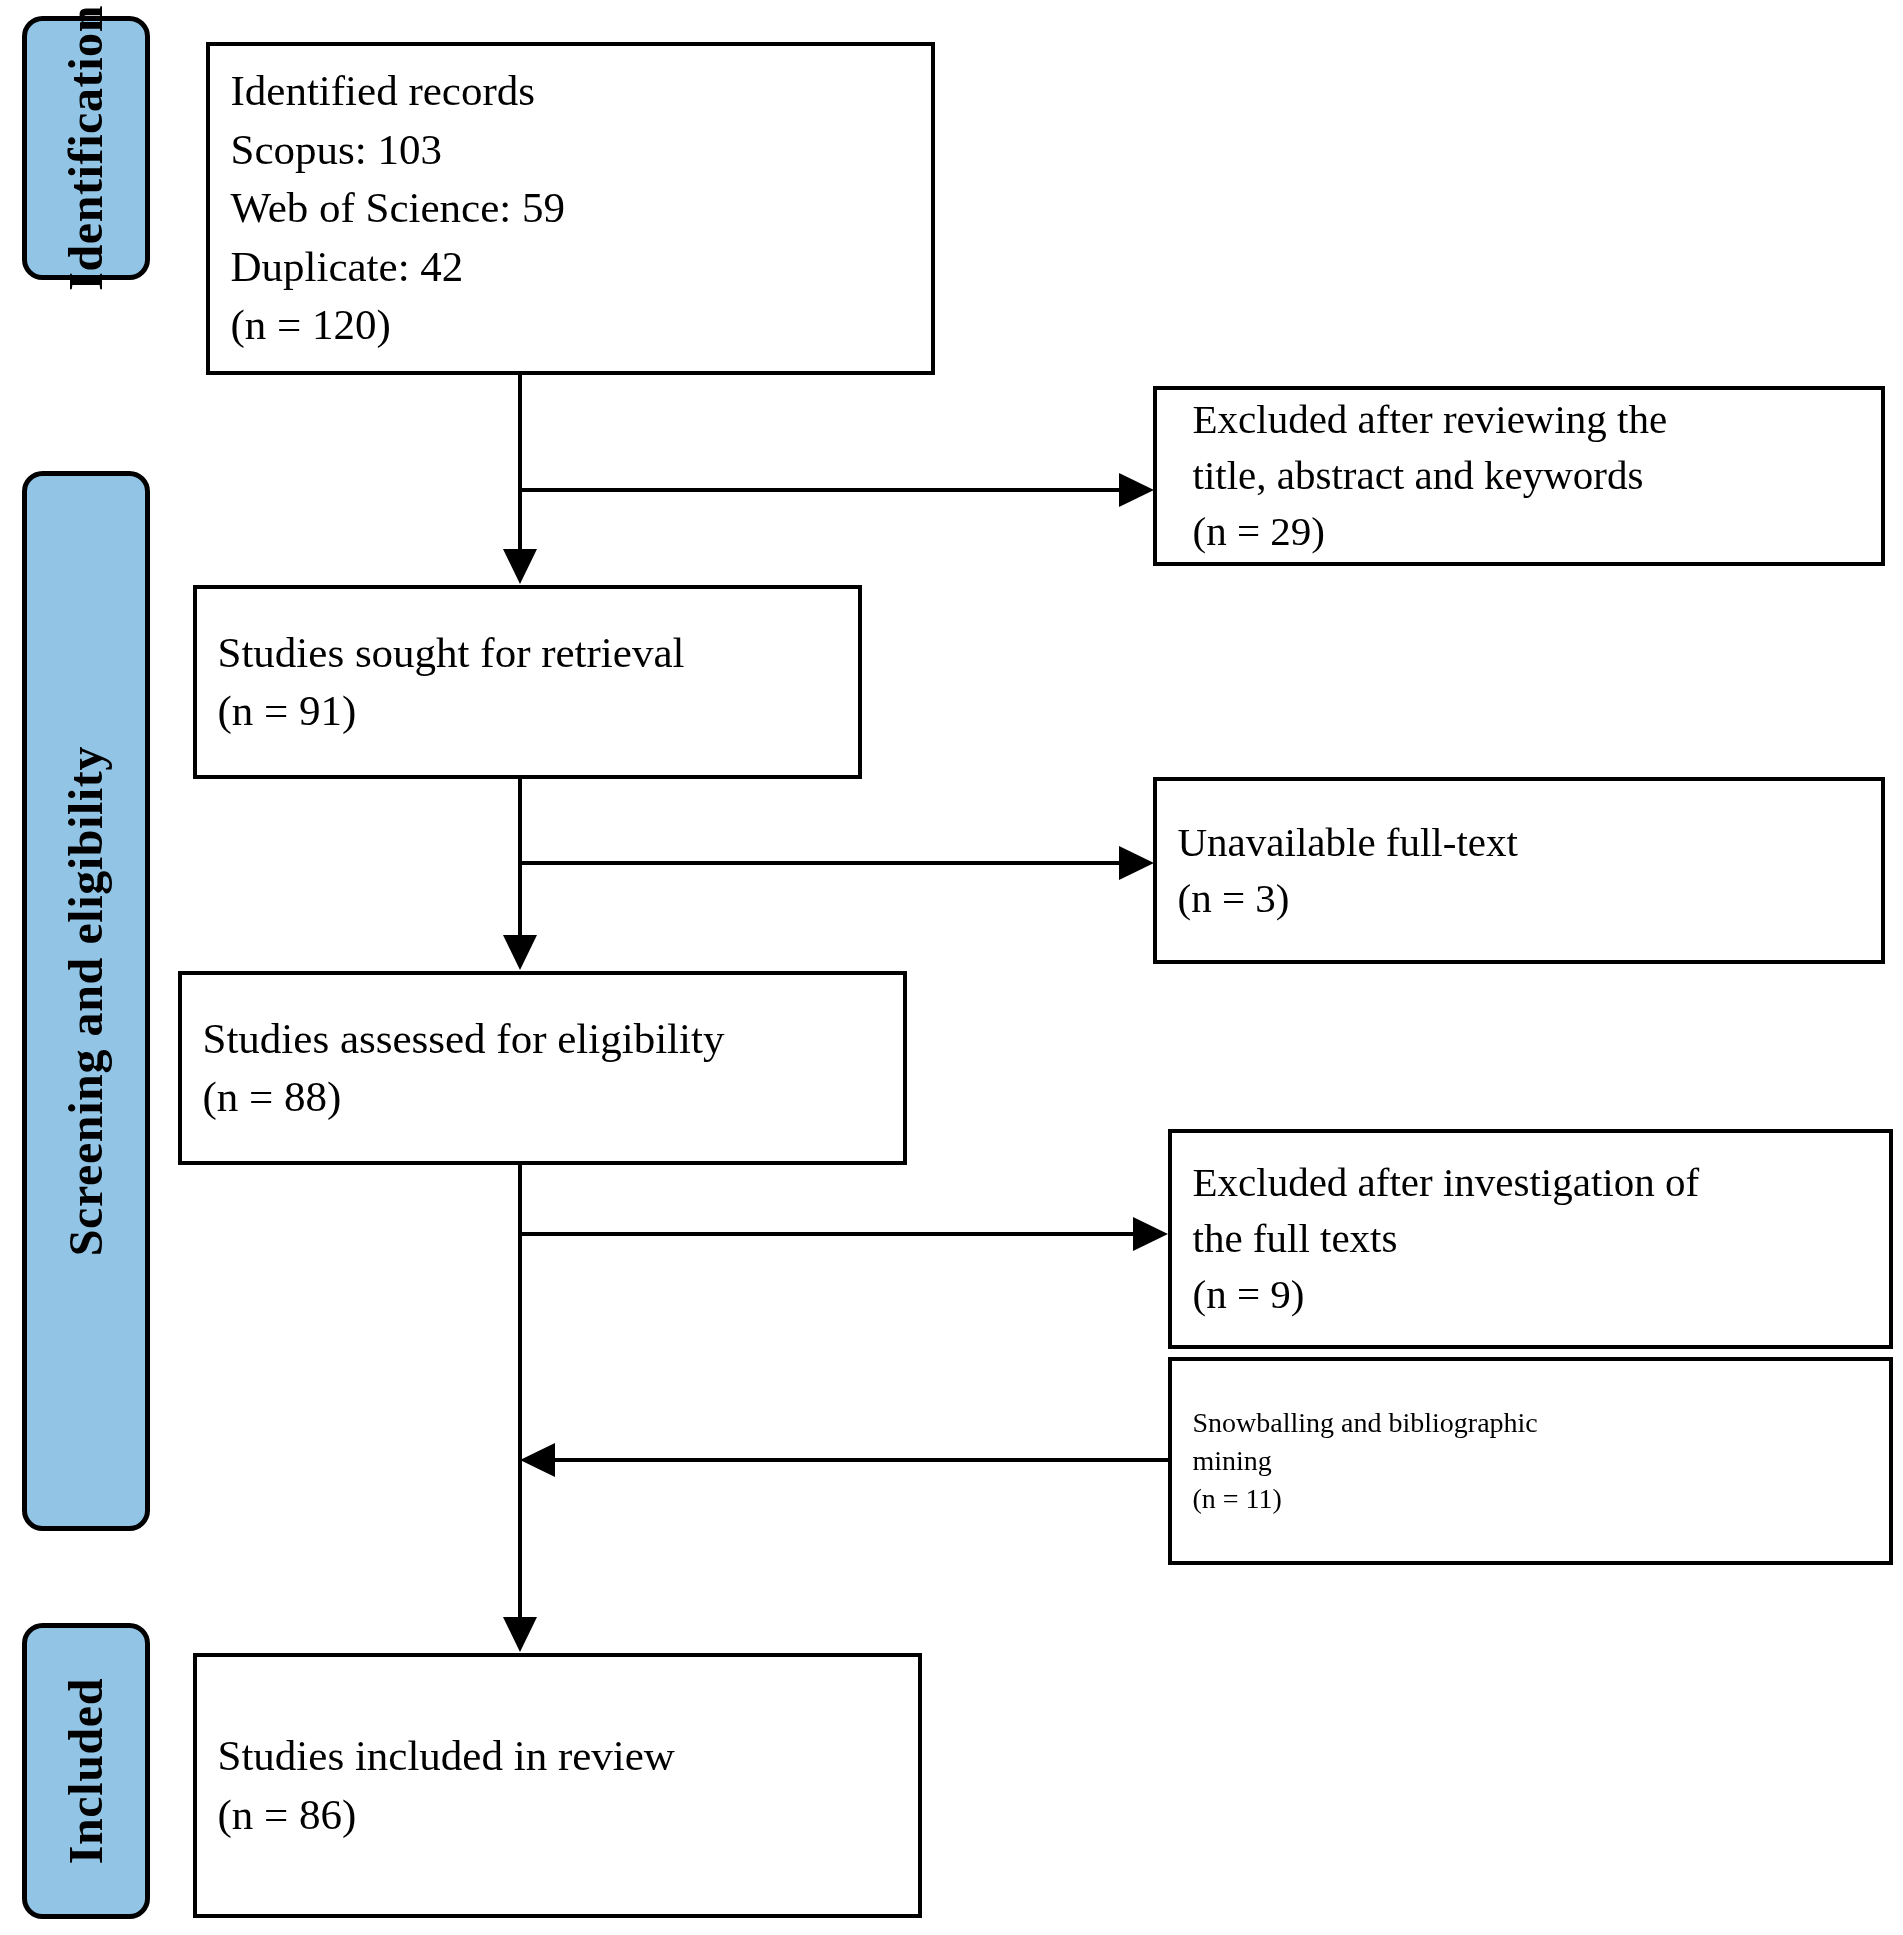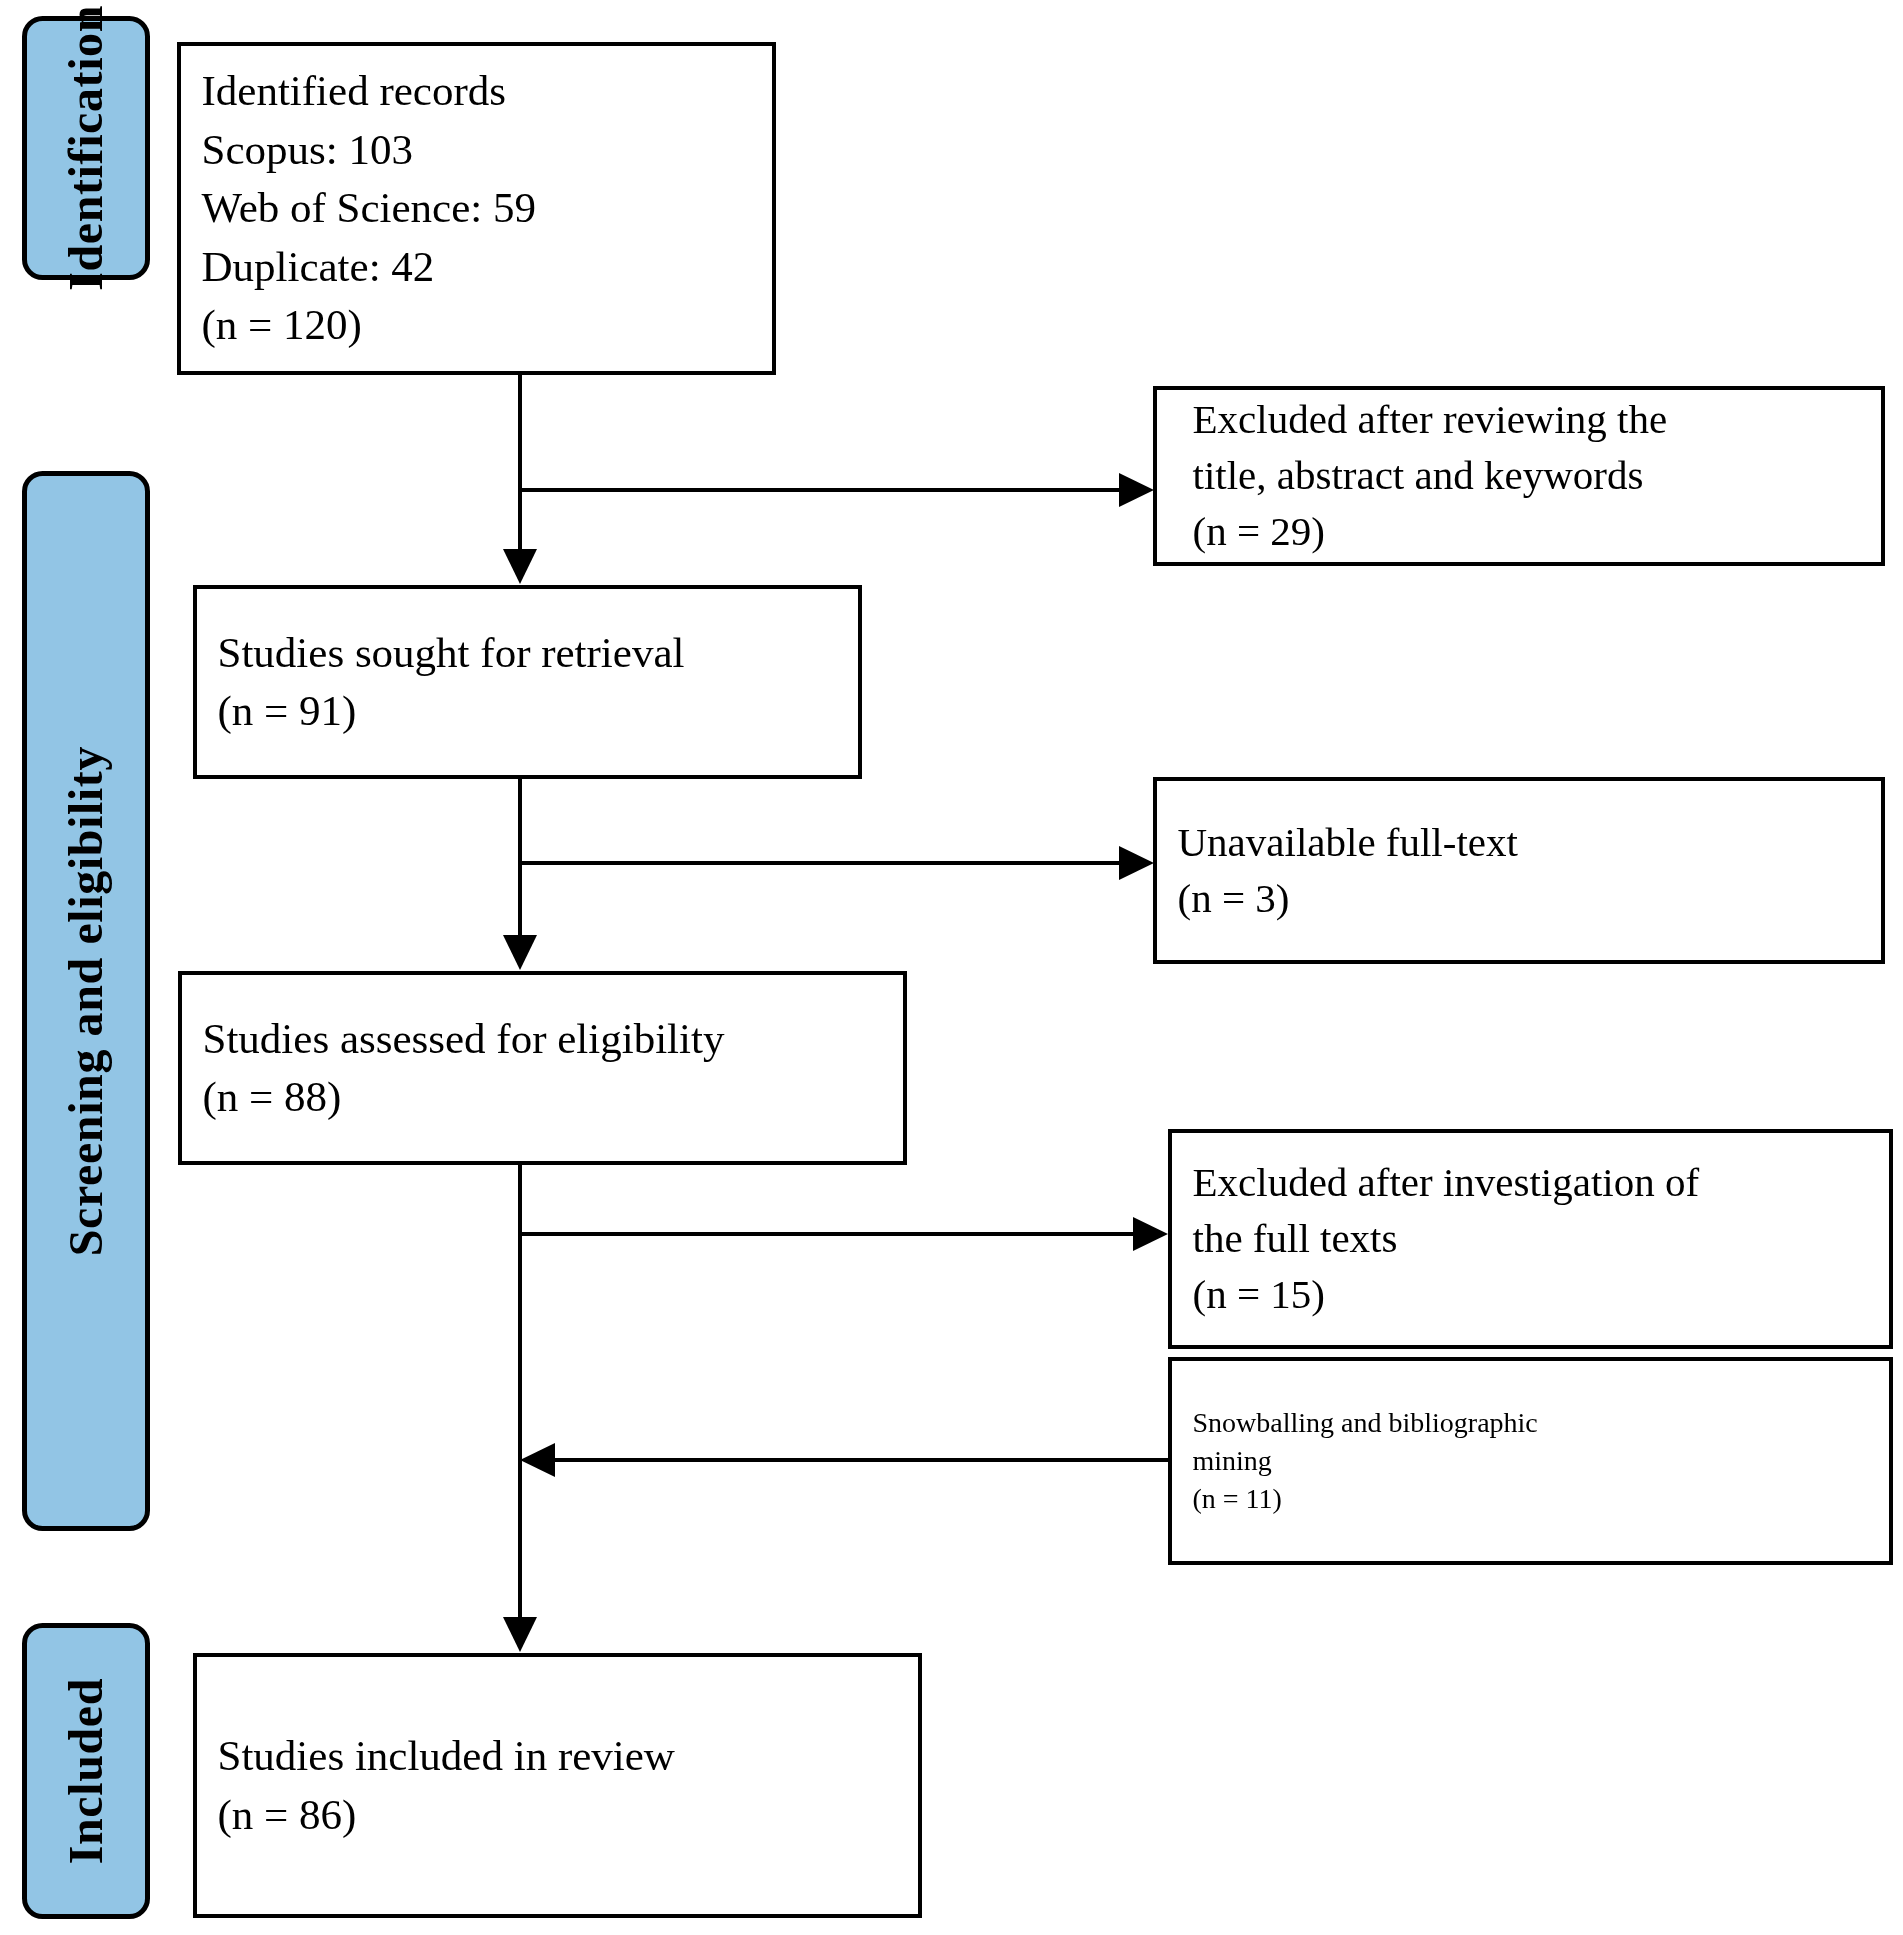--- a/index.html
+++ b/index.html
@@ -99,21 +99,21 @@
   </div>
 
   <div class="stage-pill" style="left:22px; top:471px; width:128px; height:1060px;">
     <span class="pill-label" style="font-size:48px;">Screening and eligibility</span>
   </div>
 
   <div class="stage-pill" style="left:22px; top:1623px; width:128px; height:296px;">
     <span class="pill-label" style="font-size:48px;">Included</span>
   </div>
 
-  <div class="flow-box" style="left:177px; top:42px; width:599px; height:333px;">
+  <div class="flow-box" style="left:206px; top:42px; width:729px; height:333px;">
     <div class="box-text" style="font-size:43px;">
       <span class="line">Identified records</span>
       <span class="line">Scopus: 103</span>
       <span class="line">Web of Science: 59</span>
       <span class="line">Duplicate: 42</span>
       <span class="line">(n = 120)</span>
     </div>
   </div>
 
   <div class="flow-box" style="left:193px; top:585px; width:669px; height:194px;">
@@ -149,21 +149,21 @@
     <div class="box-text" style="font-size:41px;">
       <span class="line">Unavailable full-text</span>
       <span class="line">(n = 3)</span>
     </div>
   </div>
 
   <div class="flow-box" style="left:1168px; top:1129px; width:725px; height:220px;">
     <div class="box-text" style="font-size:41px;">
       <span class="line">Excluded after investigation of</span>
       <span class="line">the full texts</span>
-      <span class="line">(n = 15)</span>
+      <span class="line">(n = 9)</span>
     </div>
   </div>
 
   <div class="flow-box" style="left:1168px; top:1357px; width:725px; height:208px;">
     <div class="box-text" style="font-size:28px;">
       <span class="line">Snowballing and bibliographic</span>
       <span class="line">mining</span>
       <span class="line">(n = 11)</span>
     </div>
   </div>

